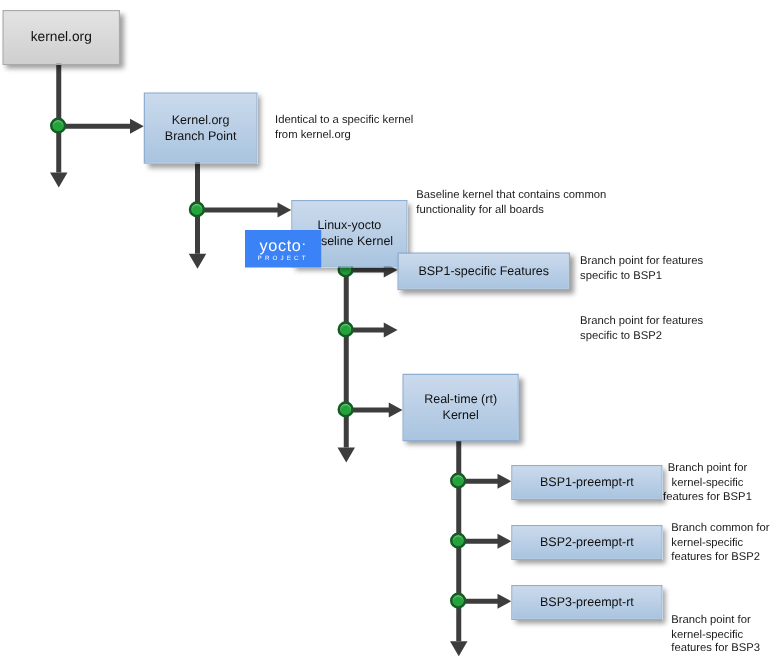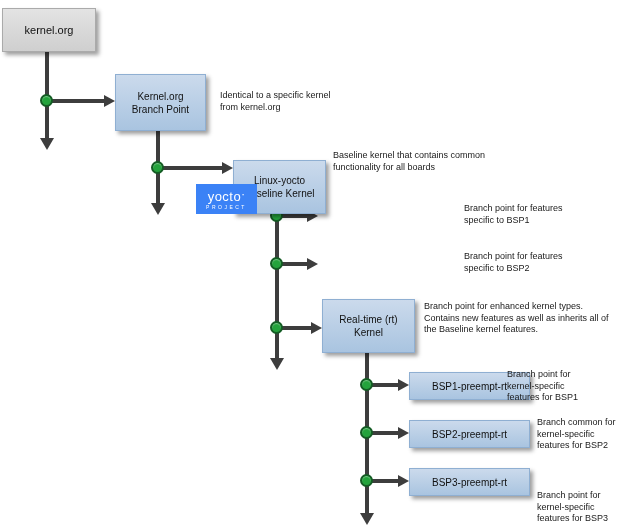--- a/index.html
+++ b/index.html
@@ -78,21 +78,21 @@
   .n-bsp1rt      { left: 409px; top: 372px; width: 119px; height: 26px; }
   .n-bsp2rt      { left: 409px; top: 420px; width: 119px; height: 26px; }
   .n-bsp3rt      { left: 409px; top: 468px; width: 119px; height: 26px; }
 
   
   .a-branchpoint { left: 220px; top: 90px;  width: 112px; }
   .a-baseline    { left: 333px; top: 150px; width: 165px; }
   .a-bsp1        { left: 464px; top: 203px; width: 120px; }
   .a-bsp2        { left: 464px; top: 251px; width: 120px; }
   .a-rt          { left: 424px; top: 301px; width: 192px; }
-  .a-preempt1    { left: 507px; top: 369px; width: 80px; }
+  .a-preempt1    { left: 526px; top: 369px; width: 80px; text-align: center; }
   .a-preempt2    { left: 537px; top: 417px; width: 80px; }
   .a-preempt3    { left: 537px; top: 490px; width: 80px; }
 </style>
 </head>
 <body>
 
 <div class="canvas">
 
   <div class="vline" style="left:45px; top:50px; height:88px;"></div>
   <div class="arrow-down" style="left:40px; top:138px;"></div>
@@ -134,33 +134,33 @@
 
   <div class="hline" style="left:367px; top:479px; width:32px;"></div>
   <div class="arrow-right" style="left:398px; top:475px;"></div>
   <div class="dot" style="left:360px; top:474px;"></div>
 
   <div class="node node-gray n-kernelorg">kernel.org</div>
   <div class="node n-branchpoint">Kernel.org
 Branch Point</div>
   <div class="node n-linuxyocto">Linux-yocto
 Baseline Kernel</div>
+  <div class="node n-bsp1feat">BSP1-specific Features</div>
   <div class="node n-rtkernel">Real-time (rt)
 Kernel</div>
   <div class="node n-bsp1rt">BSP1-preempt-rt</div>
   <div class="node n-bsp2rt">BSP2-preempt-rt</div>
   <div class="node n-bsp3rt">BSP3-preempt-rt</div>
 
   <div class="logo">
     <div class="logo-word"><span>yocto</span><span class="logo-dot">·</span></div>
     <div class="logo-proj">PROJECT</div>
   </div>
 
   <div class="ann a-branchpoint">Identical to a specific kernel from kernel.org</div>
   <div class="ann a-baseline">Baseline kernel that contains common functionality for all boards</div>
   <div class="ann a-bsp1">Branch point for features specific to BSP1</div>
   <div class="ann a-bsp2">Branch point for features specific to BSP2</div>
-  <div class="ann a-rt">Branch point for enhanced kernel types. Contains new features as well as inherits all of the Baseline kernel features.</div>
   <div class="ann a-preempt1">Branch point for kernel-specific features for BSP1</div>
   <div class="ann a-preempt2">Branch common for kernel-specific features for BSP2</div>
   <div class="ann a-preempt3">Branch point for kernel-specific features for BSP3</div>
 
 </div>
 
 </body></html>

